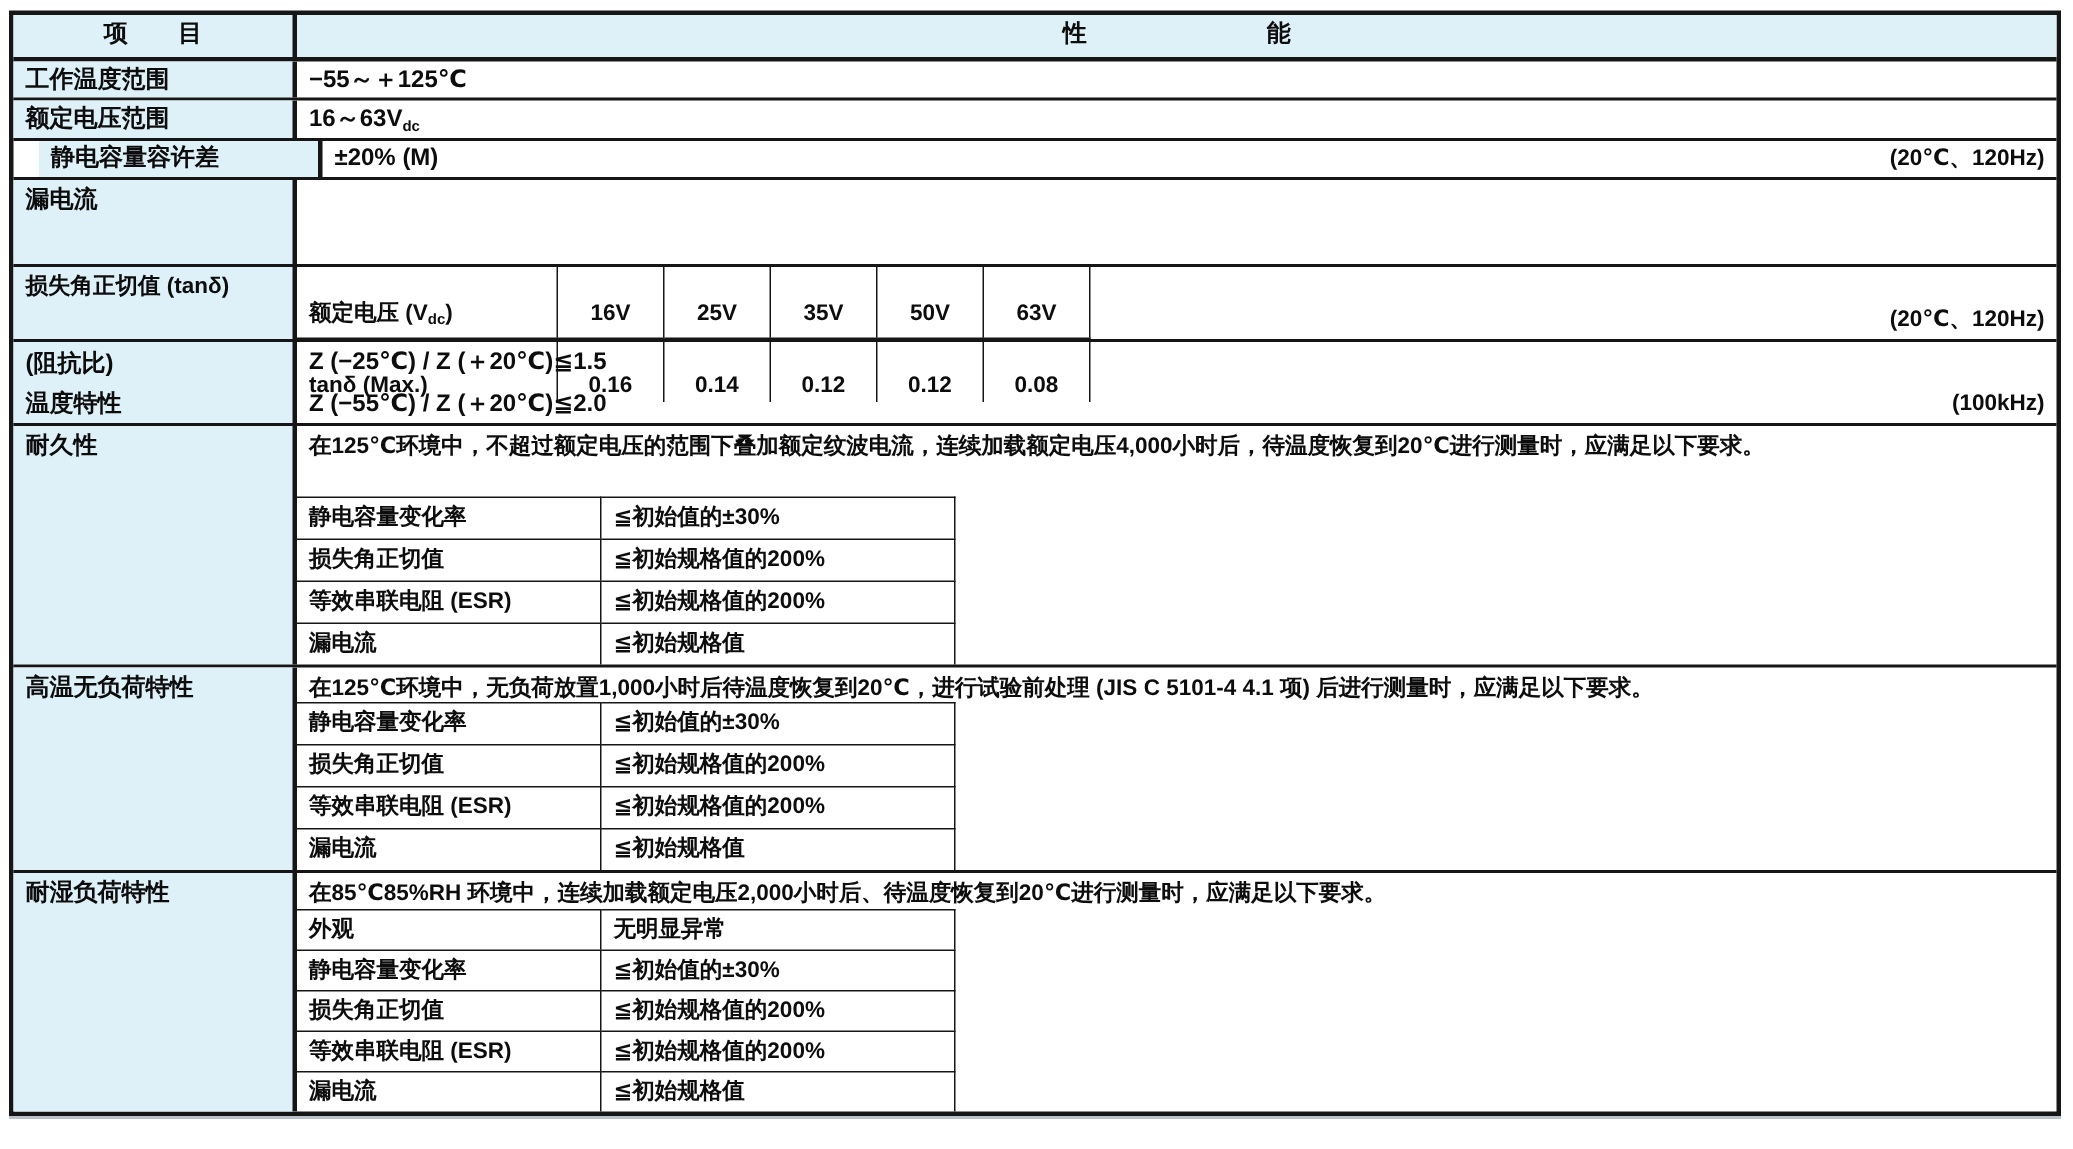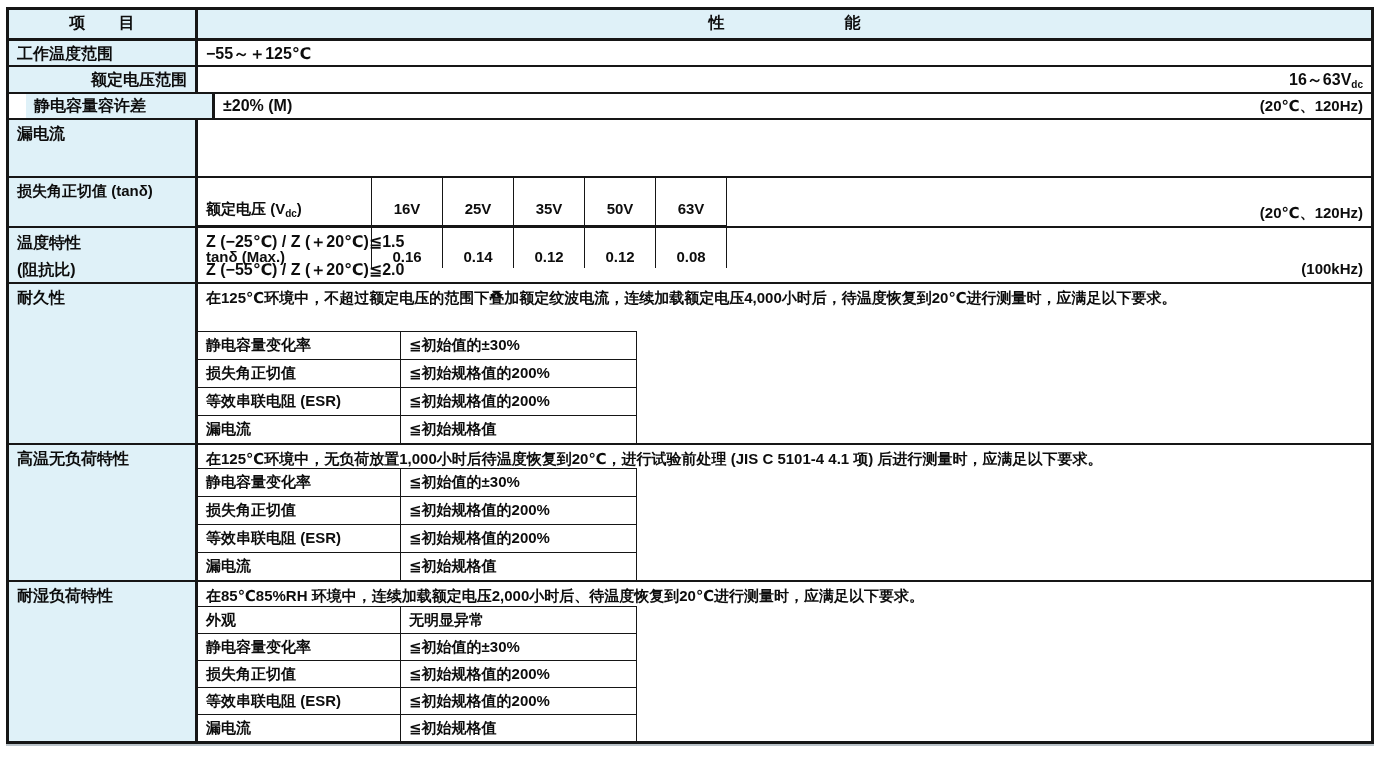--- a/index.html
+++ b/index.html
@@ -29,21 +29,21 @@
     font-size: 16px;
   }
   .perf-cell { flex: 1 1 auto; position: relative; font-size: 16px; }
 
   
   .r-head { height: 28px; }
   .r-head .item-cell { text-align: center; line-height: 26px; letter-spacing: 2.1em; text-indent: 2.1em; }
   .r-head .perf-cell { background: #dff1f8; text-align: center; line-height: 26px; letter-spacing: 7.5em; text-indent: 7.5em; }
 
   .r-op  { height: 27px; } .r-op  .item-cell, .r-op .perf-line  { line-height: 25px; }
-  .r-rv  { height: 27px; } .r-rv  .item-cell, .r-rv .perf-line  { line-height: 25px; text-align: right; }
+  .r-rv  { height: 27px; } .r-rv  .item-cell, .r-rv .perf-line  { line-height: 25px; }
   .r-ct  { height: 26px; padding-left: 17px; } .r-ct  .item-cell, .r-ct .perf-line  { line-height: 24px; }
   .r-lc  { height: 58px; } .r-lc  .item-cell { line-height: 28px; }
   .r-lc  .perf-line { line-height: 29px; }
   .r-td  { height: 50px; } .r-td  .item-cell { line-height: 25px; font-size: 15px; }
   .r-tc  { height: 56px; } .r-tc  .item-cell { line-height: 27px; padding-top: 1px; }
   .r-tc  .perf-line { line-height: 28px; }
   .r-en  { height: 161px; }
   .r-ht  { height: 137px; }
   .r-hl  { height: 161px; }
   .r-en .item-cell, .r-ht .item-cell, .r-hl .item-cell { line-height: 26px; padding-top: 1px; }
@@ -132,22 +132,22 @@
           <div class="r2">0.12</div>
           <div class="r2">0.12</div>
           <div class="r2">0.08</div>
         </div>
         <div class="note">(20℃、120Hz)</div>
       </div>
     </div>
 
     <div class="row r-tc">
       <div class="item-cell">
+        <div>(阻抗比)</div>
         <div>温度特性</div>
-        <div>(阻抗比)</div>
       </div>
       <div class="perf-cell">
         <div class="perf-line">Z (−25℃) / Z (＋20℃)≦1.5</div>
         <div class="perf-line">Z (−55℃) / Z (＋20℃)≦2.0</div>
         <div class="note">(100kHz)</div>
       </div>
     </div>
 
     <div class="row r-en">
       <div class="item-cell">耐久性</div>

